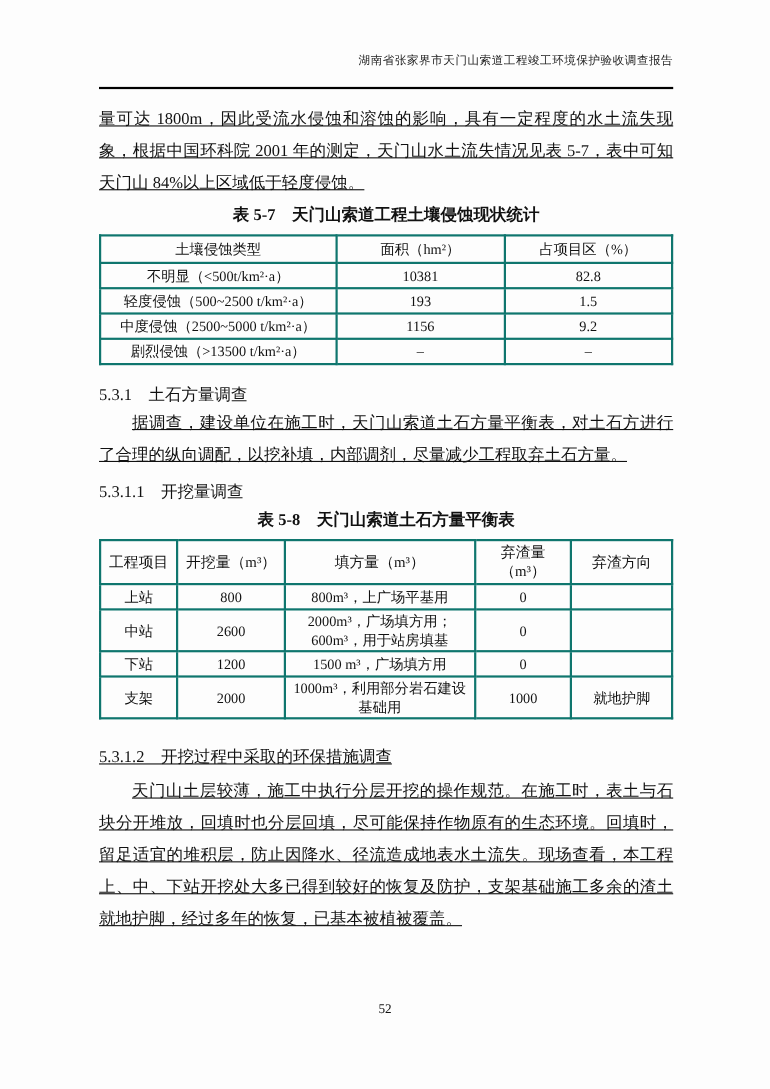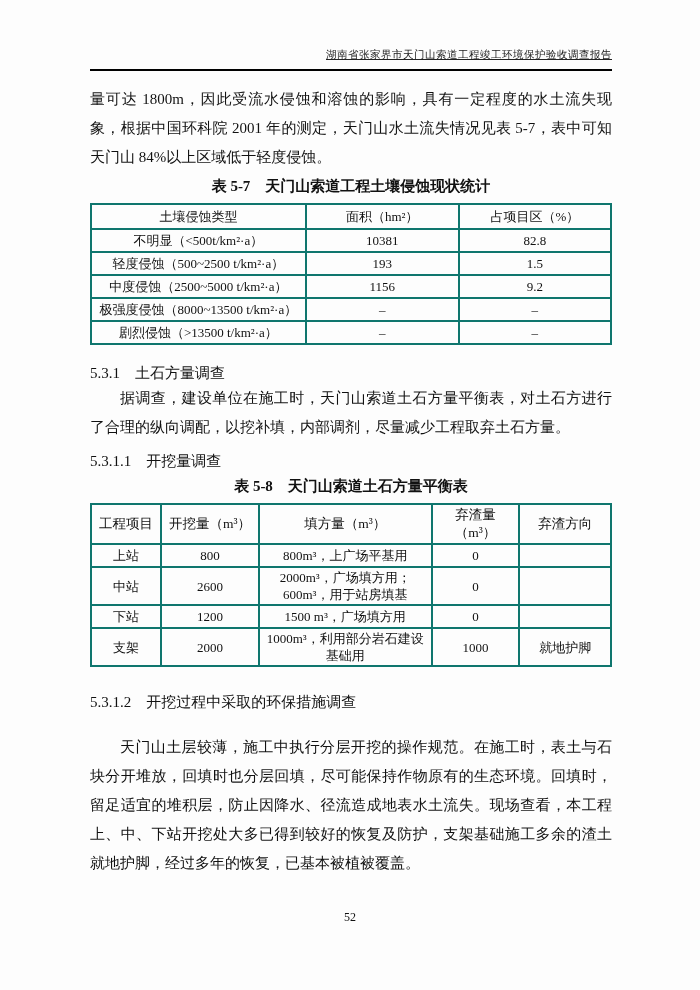--- a/index.html
+++ b/index.html
@@ -12,48 +12,48 @@
     color:#111;
     box-sizing:border-box;
     padding:48px 88px 0 90px;
     overflow:hidden;
   }
   .running-header{
     text-align:right;
     font-size:10.5px;
     letter-spacing:.5px;
     color:#222;
-    padding-bottom:7px;
+    padding-bottom:17px;
     border-bottom:2px solid #000;
-    text-decoration:underline;
   }
   .para{
     font-size:15px;
     line-height:29px;
     text-align:justify;
     margin:0;
+    text-decoration:underline;
   }
   .para.indent{text-indent:2em;}
   .p1{margin-top:14px;}
   .table-title{
     text-align:center;
     font-weight:bold;
     font-size:15px;
     line-height:22px;
     margin-top:3px;
   }
   .heading{
     font-size:15px;
     line-height:22px;
     margin:0;
     font-weight:normal;
   }
   .h531{margin-top:17px;}
   .h5311{margin-top:8px;}
-  .h5312{margin-top:24px;margin-bottom:20px;}
+  .h5312{margin-top:24px;margin-bottom:6px;text-decoration:underline;}
   table{
     width:100%;
     border-collapse:collapse;
     border:2px solid #000;
     margin-top:6px;
     font-size:13px;
   }
   td,th{
     border:2px solid #0f766e;
     text-align:center;
@@ -106,25 +106,20 @@
       </tr>
       <tr>
         <td>轻度侵蚀（500~2500 t/km²·a）</td>
         <td>193</td>
         <td>1.5</td>
       </tr>
       <tr>
         <td>中度侵蚀（2500~5000 t/km²·a）</td>
         <td>1156</td>
         <td>9.2</td>
-      </tr>
-      <tr>
-        <td>极强度侵蚀（8000~13500 t/km²·a）</td>
-        <td>–</td>
-        <td>–</td>
       </tr>
       <tr>
         <td>剧烈侵蚀（&gt;13500 t/km²·a）</td>
         <td>–</td>
         <td>–</td>
       </tr>
     </tbody>
   </table>
 
   <div class="heading h531">5.3.1　土石方量调查</div>

